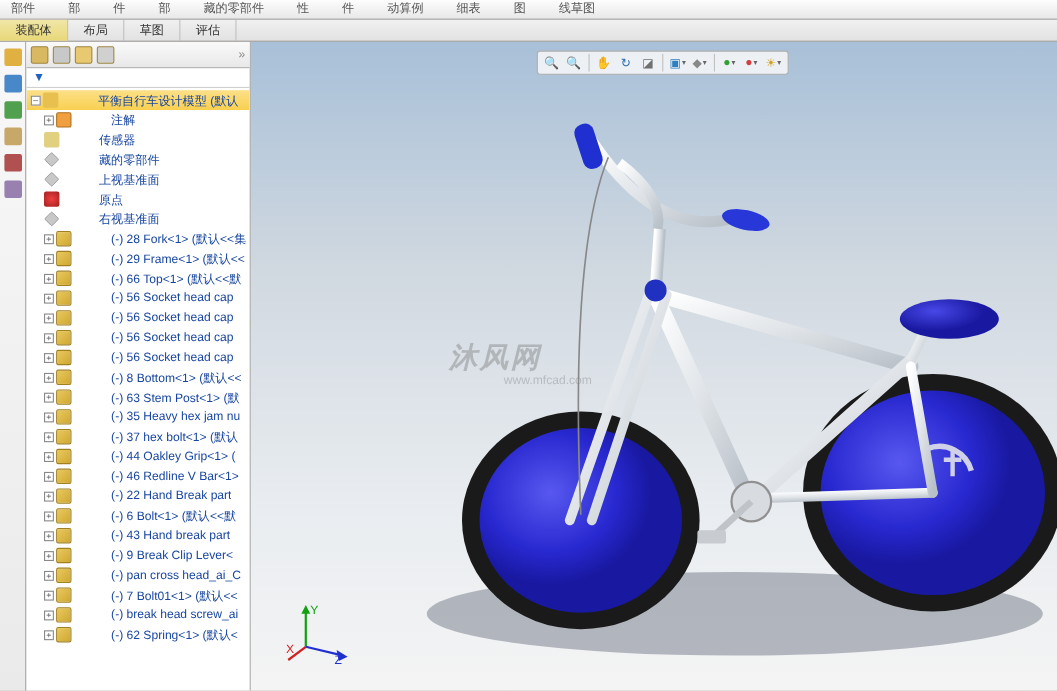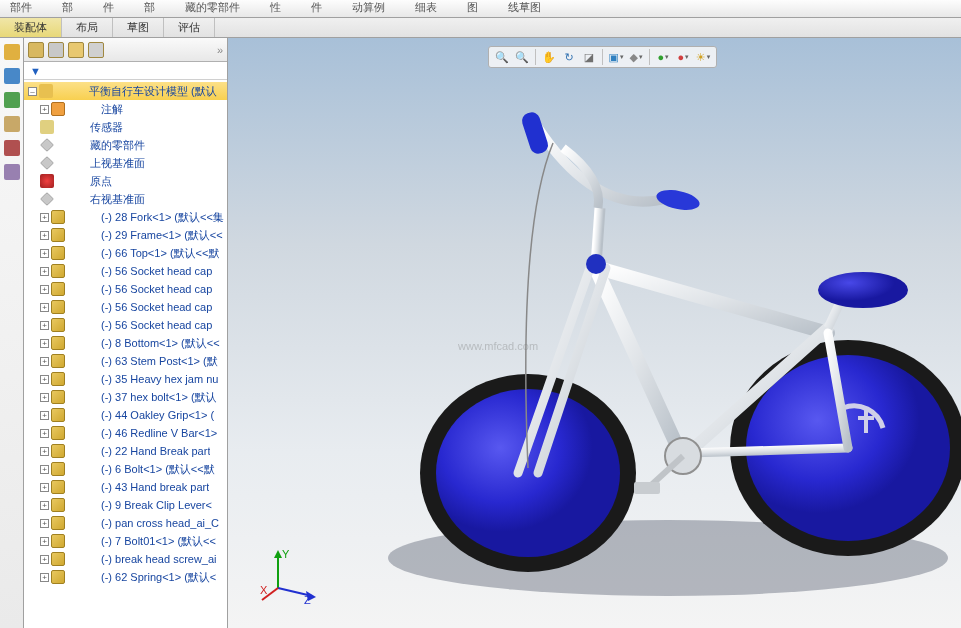--- a/index.html
+++ b/index.html
@@ -294,20 +294,21 @@
 
       <path d="M 200 50 Q 260 140 330 120" stroke="url(#frame)" stroke-width="10" fill="none" stroke-linecap="round"></path>
       <path d="M 260 130 Q 265 100 225 70" stroke="url(#frame)" stroke-width="9" fill="none"></path>
 
       <rect x="188" y="34" width="18" height="42" rx="8" fill="#2030d0" transform="rotate(-18 197 55)"></rect>
       <ellipse cx="340" cy="122" rx="22" ry="9" fill="#2838d8" transform="rotate(12 340 122)"></ellipse>
 
       <path d="M 215 65 Q 180 150 190 390" stroke="#888" stroke-width="1.5" fill="none"></path>
     </svg>
 
+    <div class="watermark">沐风网</div>
     <div class="watermark-sub">www.mfcad.com</div>
 
     <svg class="triad" viewBox="0 0 60 60">
       <line x1="18" y1="42" x2="18" y2="8" stroke="#10a010" stroke-width="2"></line>
       <polygon points="18,4 14,12 22,12" fill="#10a010"></polygon>
       <text x="22" y="12" fill="#10a010" font-size="10">Y</text>
       <line x1="18" y1="42" x2="52" y2="50" stroke="#2030d0" stroke-width="2"></line>
       <polygon points="56,51 46,45 48,55" fill="#2030d0"></polygon>
       <text x="44" y="58" fill="#2030d0" font-size="10">Z</text>
       <line x1="18" y1="42" x2="2" y2="54" stroke="#d02020" stroke-width="2"></line>

